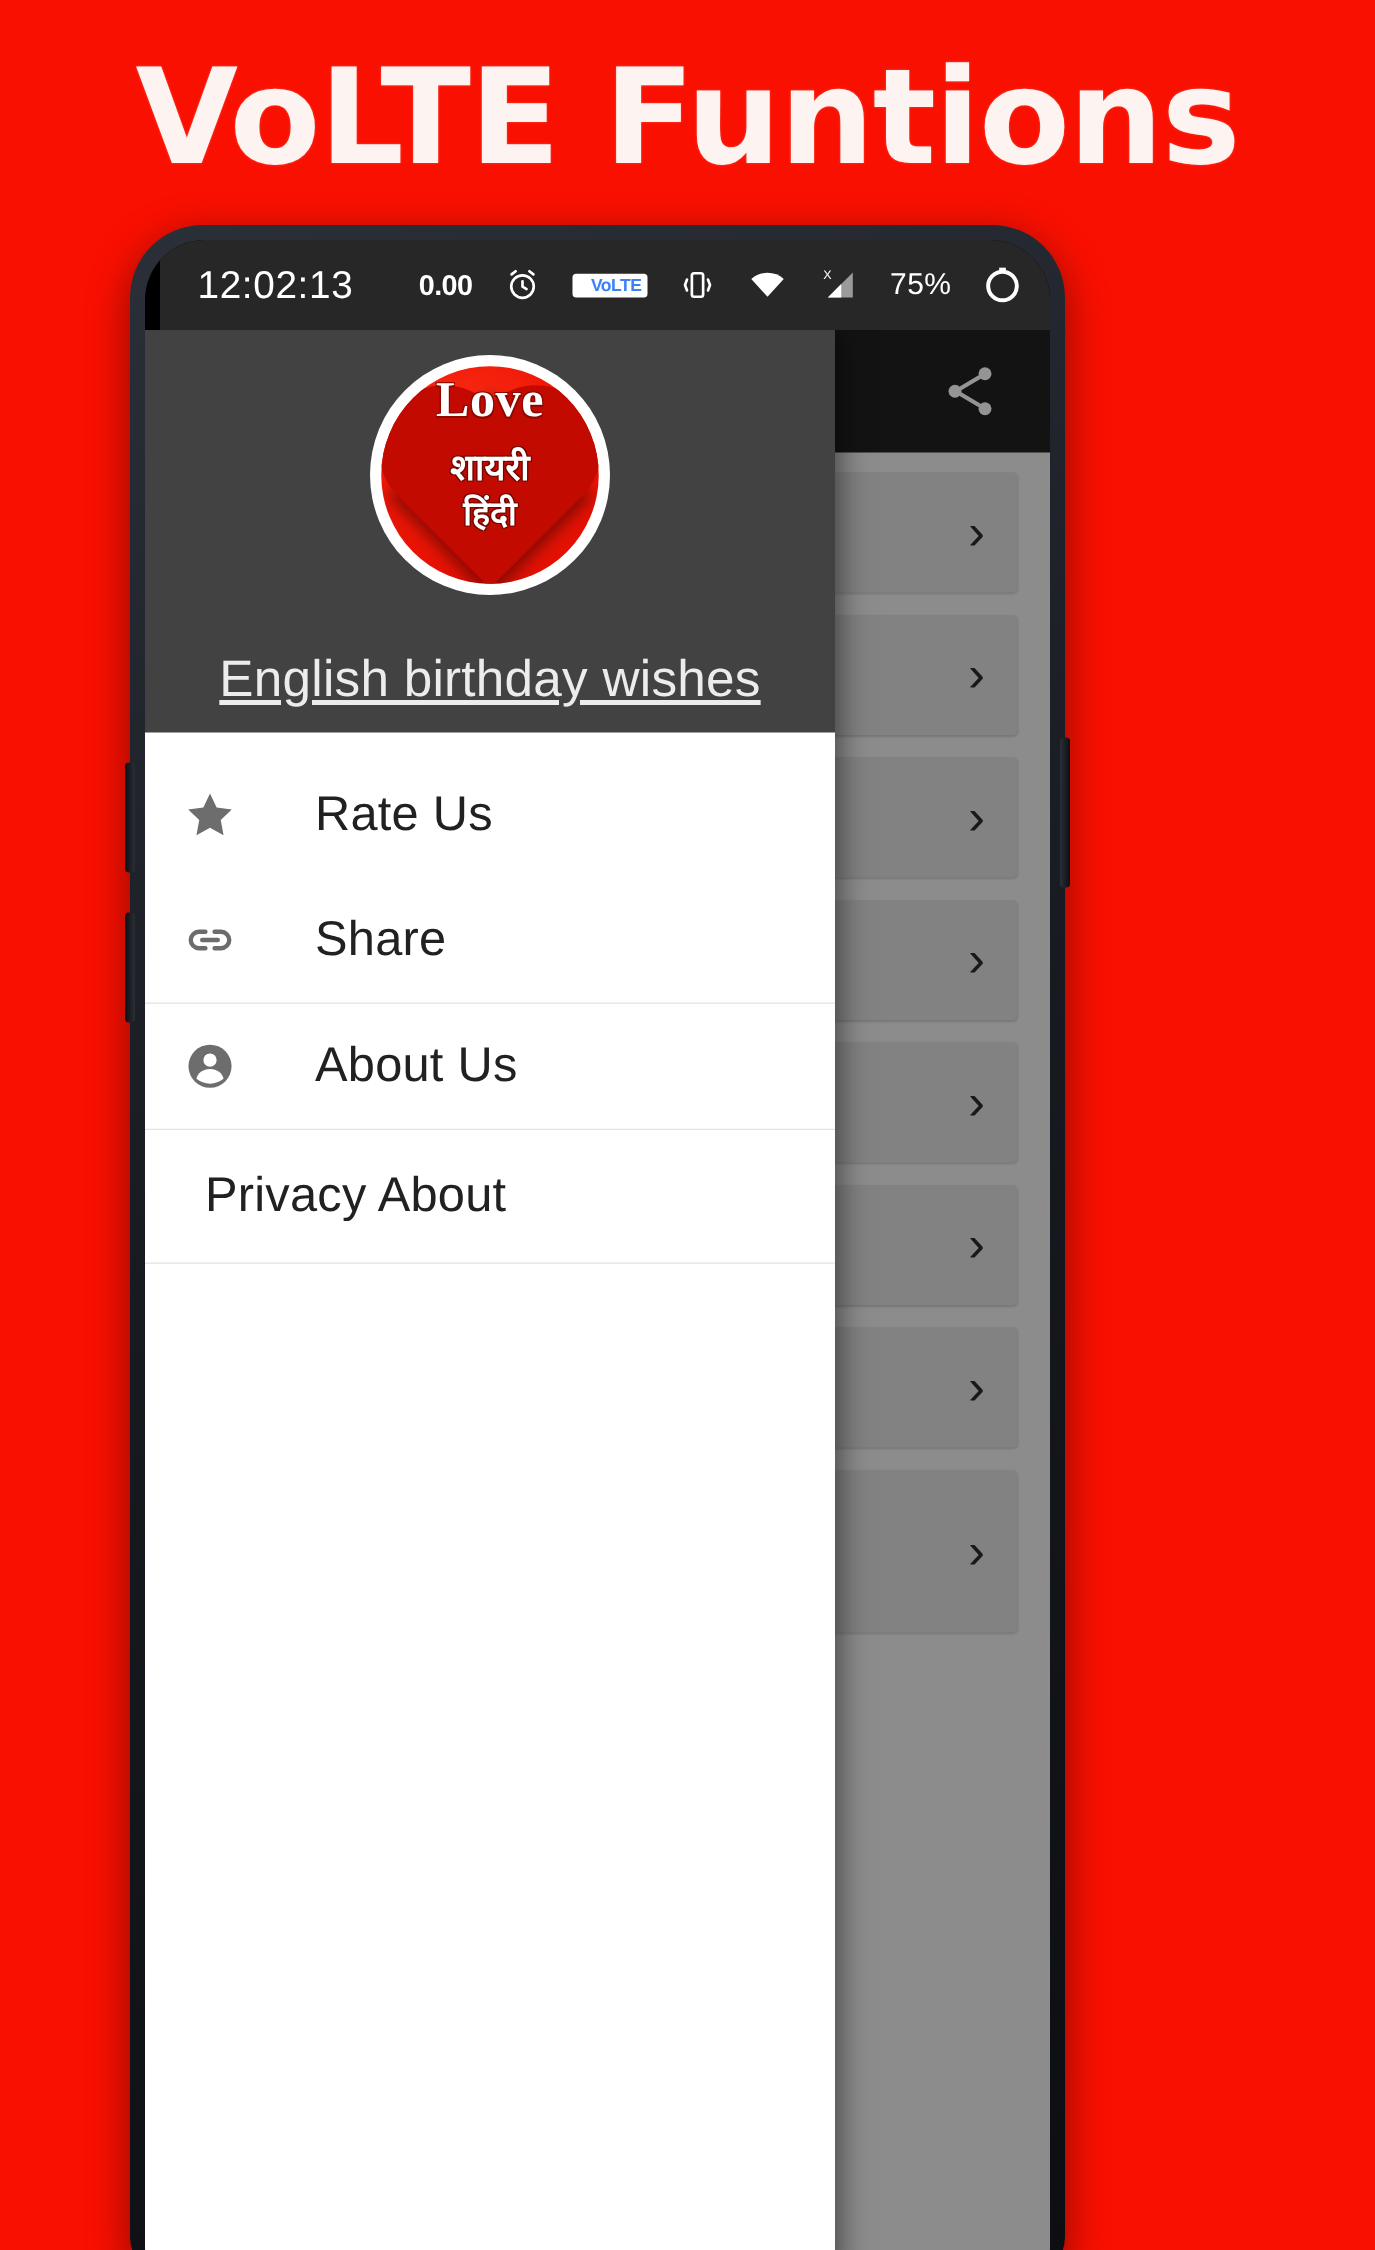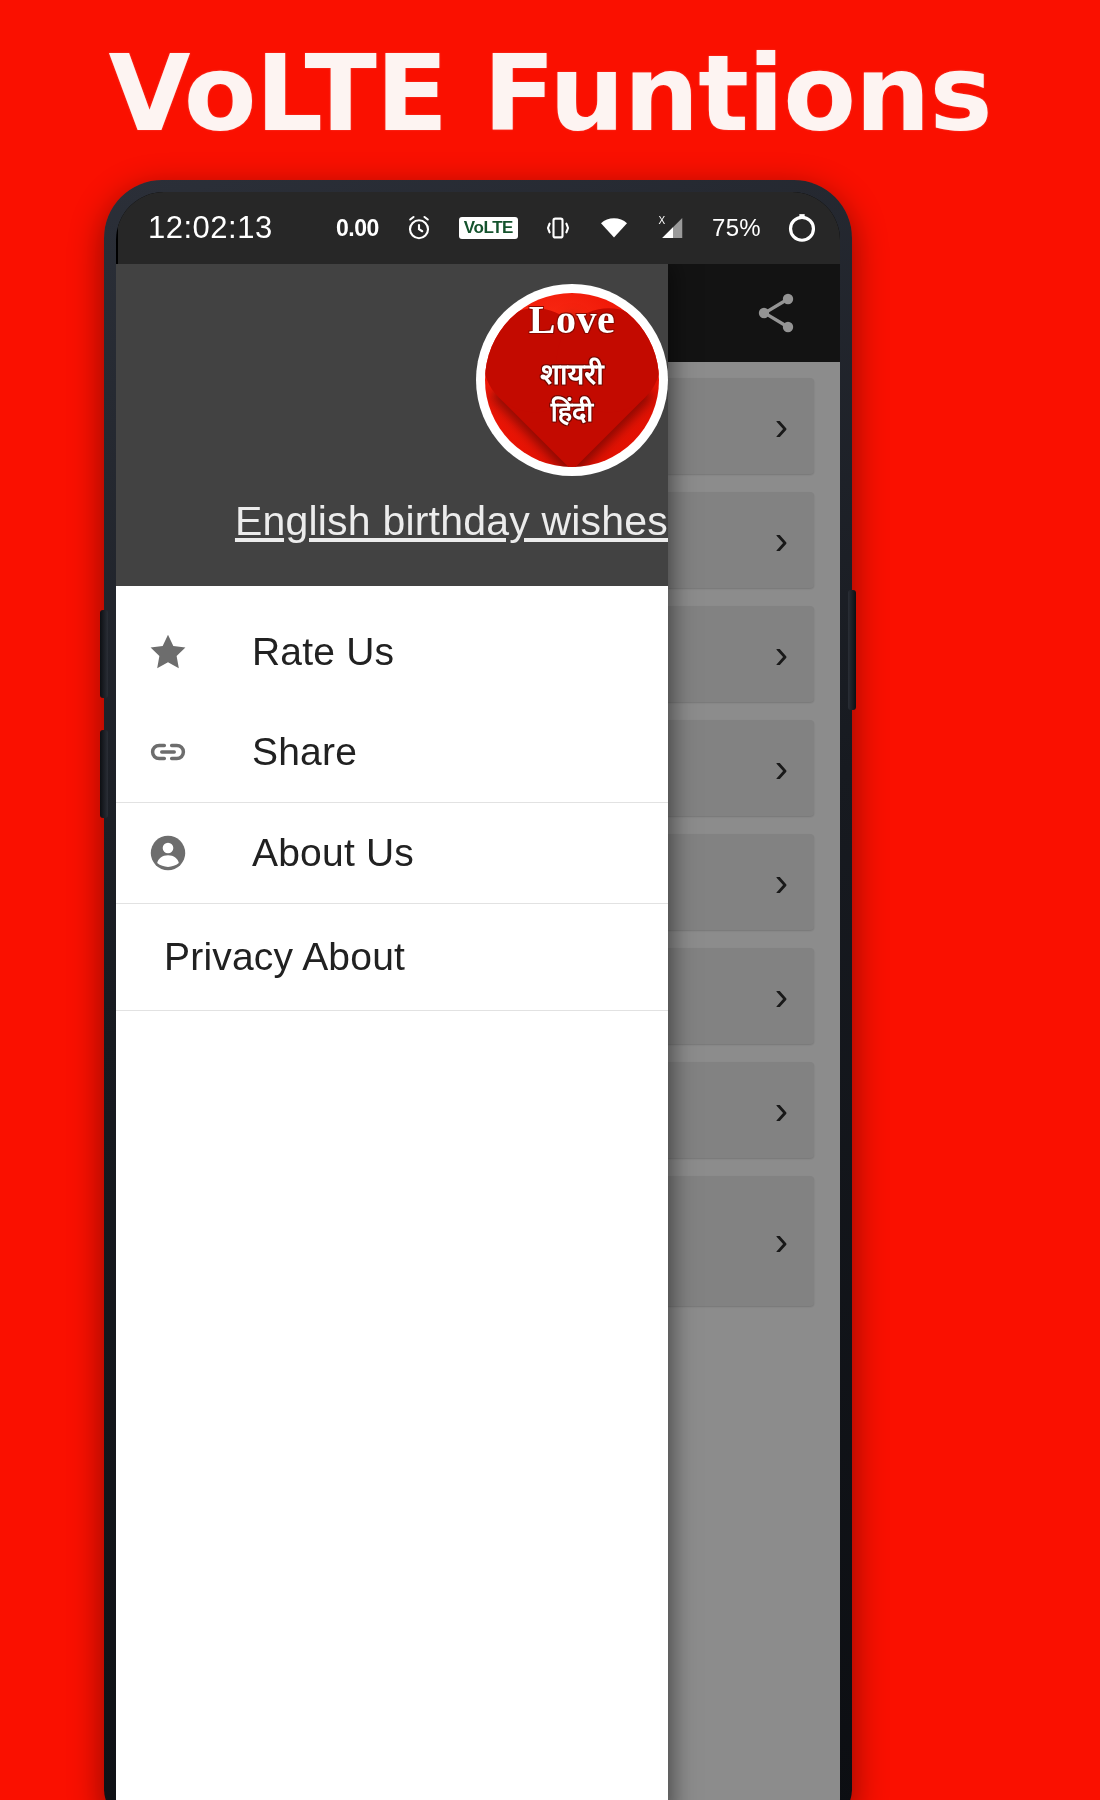--- a/index.html
+++ b/index.html
@@ -48,21 +48,21 @@
     background:linear-gradient(90deg,#0d0f13,#2a2e36);
     border-radius:3px;
   }
   .btn-vol-up{ left:-4px; top:430px; width:8px; height:88px; }
   .btn-vol-dn{ left:-4px; top:550px; width:8px; height:88px; }
   .btn-power { right:-4px; top:410px; width:8px; height:120px;
                background:linear-gradient(270deg,#0d0f13,#2a2e36); }
 
   
   .statusbar{
-    position:absolute; top:0; left:2px; right:0;
+    position:absolute; top:0; left:12px; right:0;
     height:72px;
     background:#272727;
     display:flex; align-items:center;
     padding:0 22px 0 30px;
     color:#ffffff;
     z-index:40;
   }
   .sb-clock{
     font-size:31px;
     font-weight:400;
@@ -70,23 +70,23 @@
     font-family:"Liberation Sans", sans-serif;
   }
   .sb-right{
     margin-left:auto;
     display:flex; align-items:center; gap:25px;
   }
   .sb-rate{
     font-size:23px; font-weight:700; letter-spacing:-.5px;
   }
   .sb-volte{
-    background:#fff; color:#14532d;
-    font-size:17px; font-weight:700;
-    padding:2px 5px 3px 5px;
+    background:#fff; color:#3b82f6;
+    font-size:14px; font-weight:700;
+    padding:2px 5px 3px 15px;
     border-radius:3px;
     letter-spacing:-.4px;
     line-height:1;
   }
   .sb-battery-text{ font-size:24px; font-weight:400; letter-spacing:.3px; }
   .icon-svg{ display:block; }
 
   
   .app-body{
     position:absolute; top:72px; left:0; right:0; bottom:0;
@@ -145,22 +145,23 @@
     width:552px;
     background:#ffffff;
     z-index:30;
     box-shadow:4px 0 22px rgba(0,0,0,.5);
     display:flex; flex-direction:column;
   }
   .drawer-header{
     background:#424242;
     height:322px;
     display:flex; flex-direction:column;
-    align-items:flex-end; justify-content:flex-start;
+    align-items:center; justify-content:flex-start;
     padding-top:20px;
+    gap:22px;
   }
   .logo{
     width:192px; height:192px;
     border-radius:50%;
     background:#ffffff;
     padding:9px;
   }
   .logo-disc{
     width:100%; height:100%;
     border-radius:50%;

